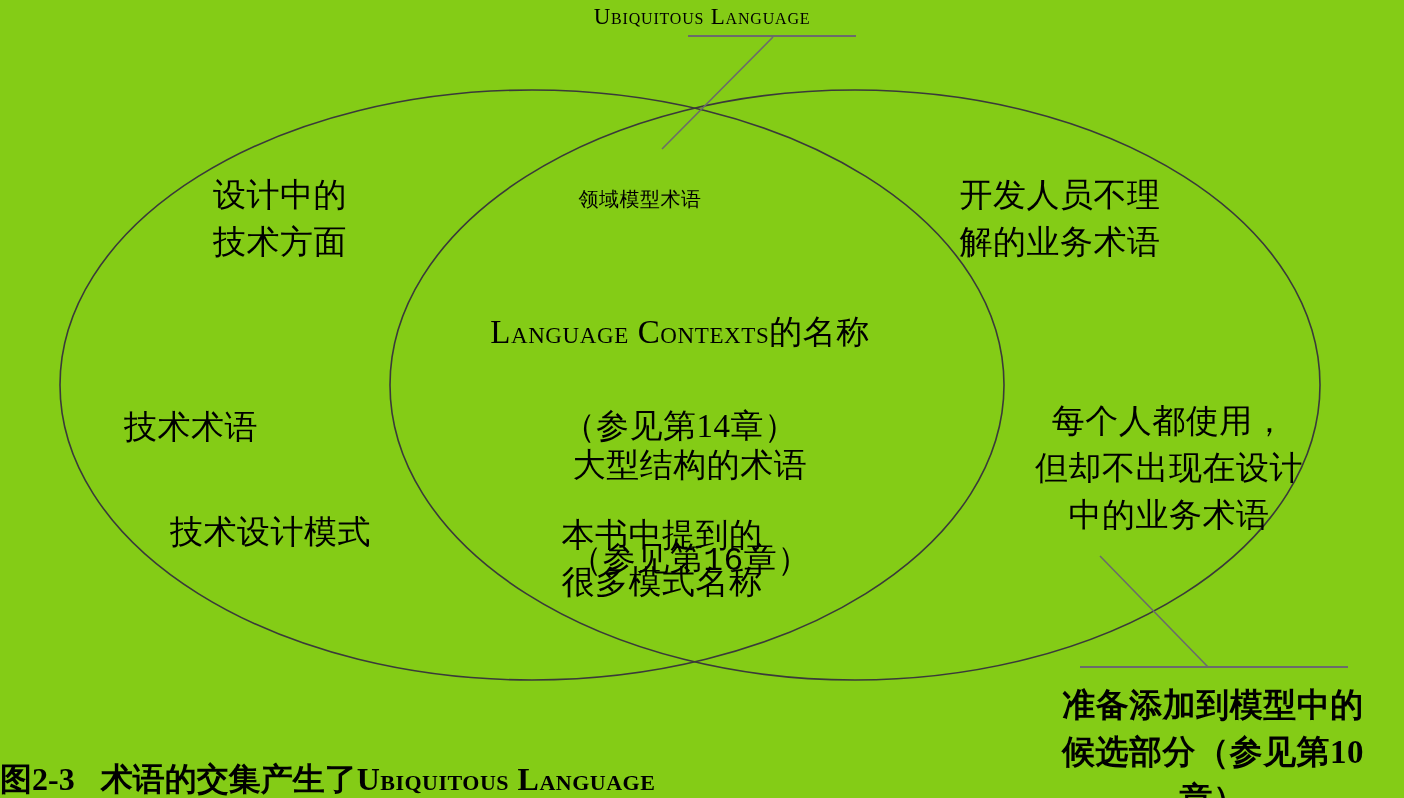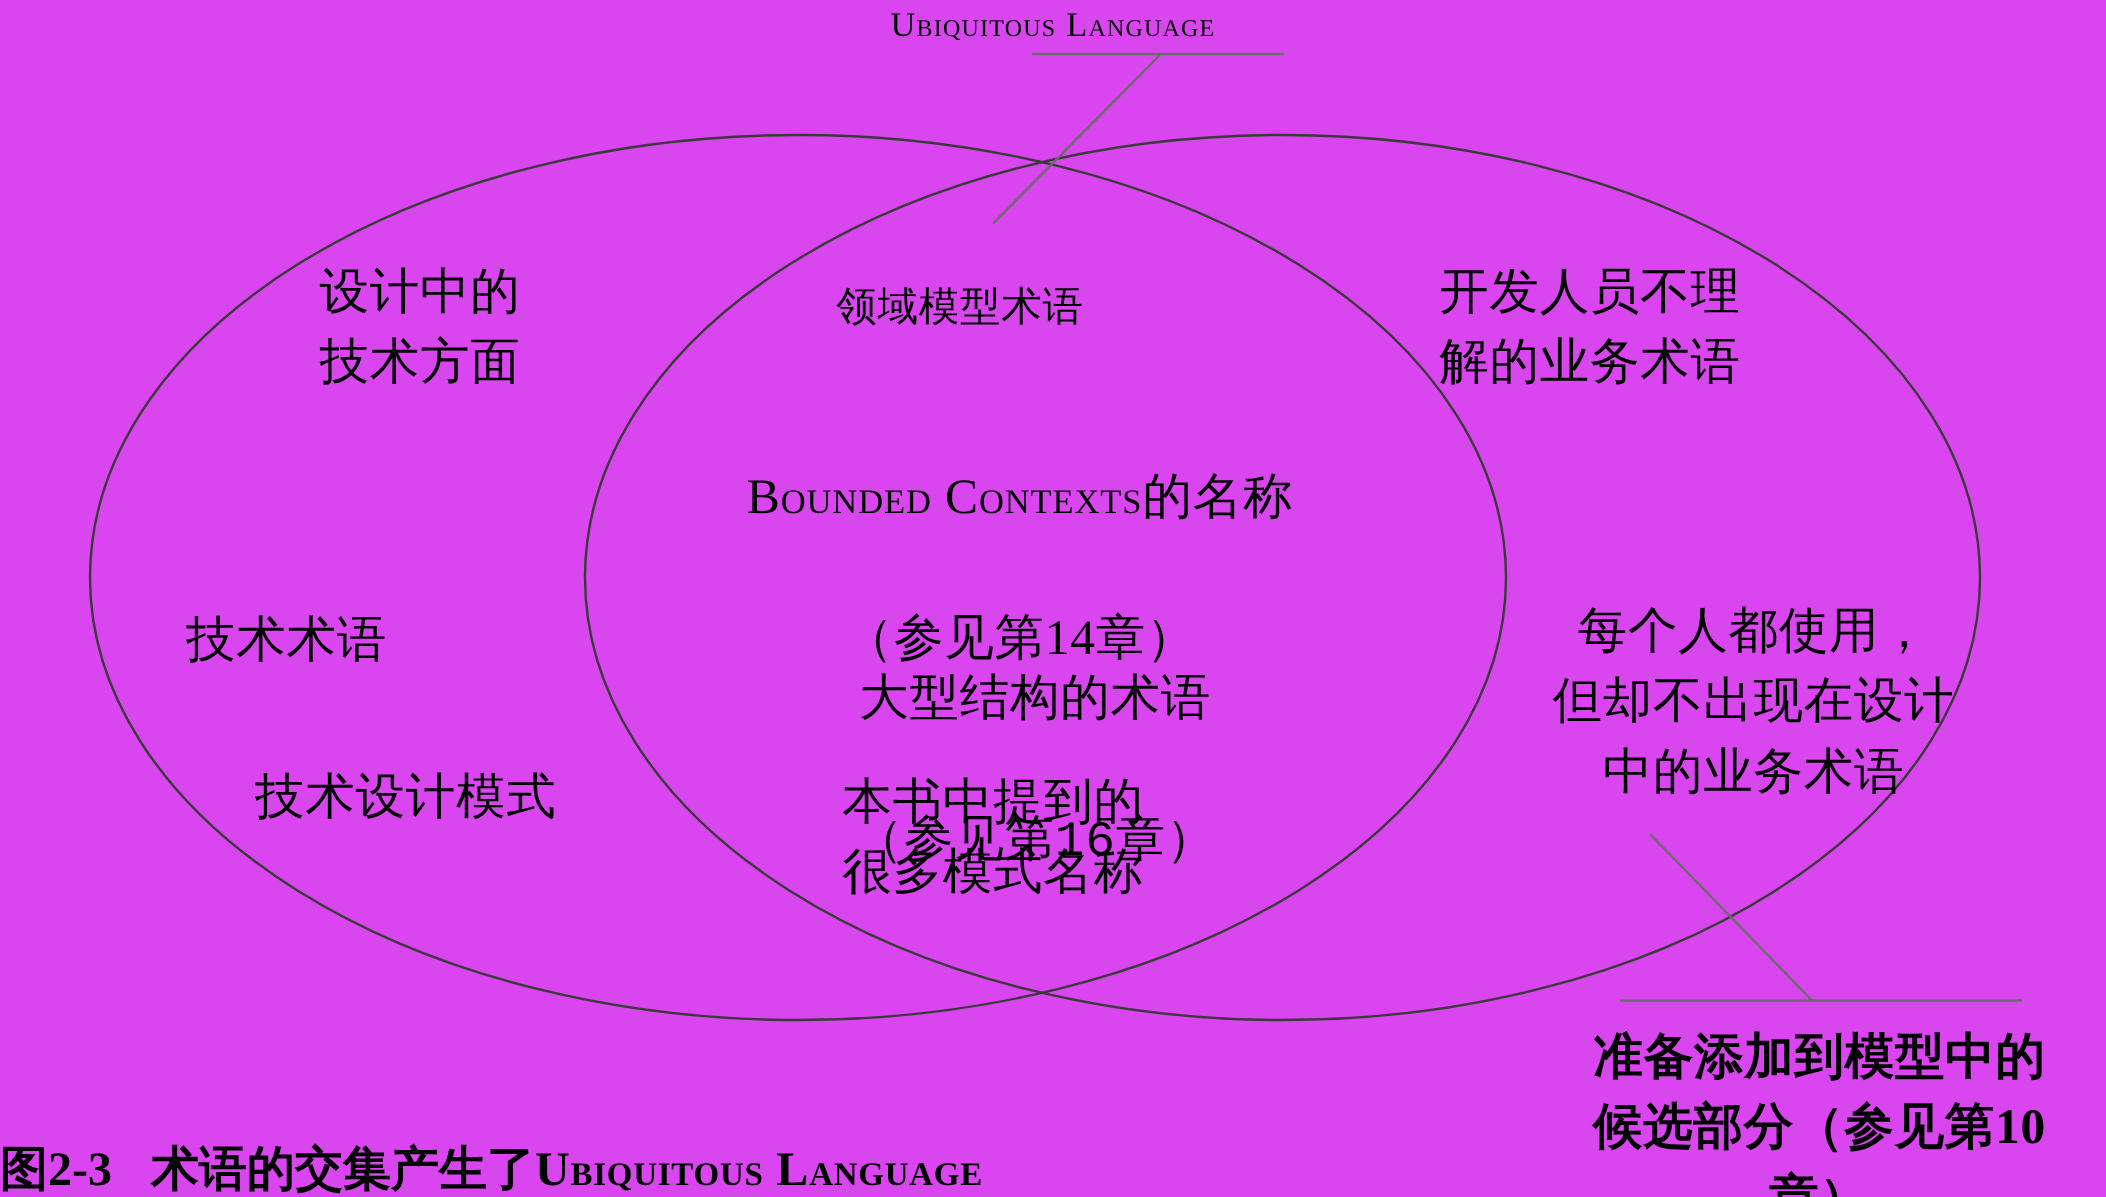--- a/index.html
+++ b/index.html
@@ -9,21 +9,21 @@
   }
   body {
     font-family: "Liberation Serif", "DejaVu Serif", serif;
     color: #000000;
   }
   #figure {
     position: relative;
     width: 1404px;
     height: 798px;
     overflow: hidden;
-    background: #d946ef;
+    background: #84cc16;
   }
   #venn-svg {
     position: absolute;
     left: 0;
     top: 0;
     width: 1404px;
     height: 798px;
   }
   .lbl {
     position: absolute;
@@ -48,21 +48,21 @@
     left: 500px;
     top: 4px;
     width: 404px;
     text-align: center;
     font-size: 23px;
     font-variant: small-caps;
     letter-spacing: 0.8px;
     font-family: "Liberation Serif", "DejaVu Serif", serif;
   }
   .center-line-1 {
-    font-size: 27px;
+    font-size: 20px;
   }
   #caption {
     position: absolute;
     left: 0;
     top: 758px;
     width: 1404px;
     text-align: left;
     font-size: 32px;
     font-weight: bold;
     font-family: "Liberation Serif", "DejaVu Serif", serif;
@@ -94,21 +94,21 @@
   <div class="lbl" style="left:170px; top:172px; width:220px;">设计中的
 技术方面</div>
 
   <div class="lbl lbl-left" style="left:124px; top:373px; width:220px;margin-top:31px;">技术术语</div>
 
   <div class="lbl lbl-left" style="left:170px; top:509px; width:260px;">技术设计模式</div>
 
   <div class="lbl center-line-1" style="left:500px; top:185px; width:280px;">领域模型术语</div>
 
   <div class="lbl" style="left:480px; top:262px; width:400px;">
-    <div><span class="sc">Bounded Contexts</span><span>的名称</span></div>
+    <div><span class="sc">Language Contexts</span><span>的名称</span></div>
     <div>（参见第14章）</div>
   </div>
 
   <div class="lbl" style="left:520px; top:398px; width:340px;font-family:Liberation Mono, monospace;">
     <div>大型结构的术语</div>
     <div>（参见第16章）</div>
   </div>
 
   <div class="lbl" style="left:492px; top:512px; width:340px;">本书中提到的
 很多模式名称</div>

